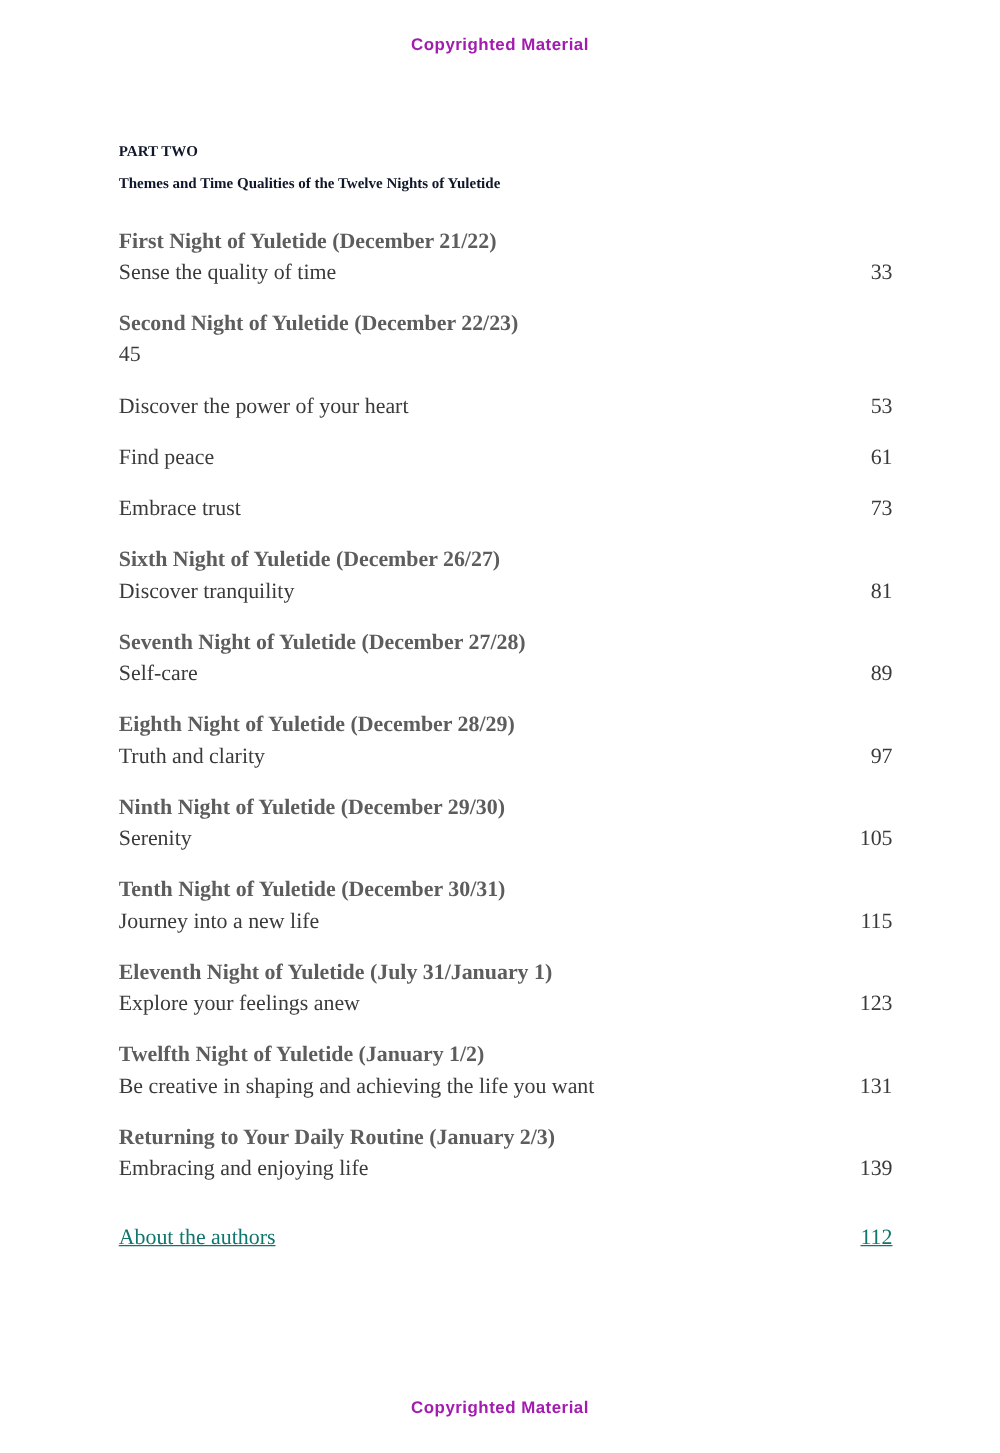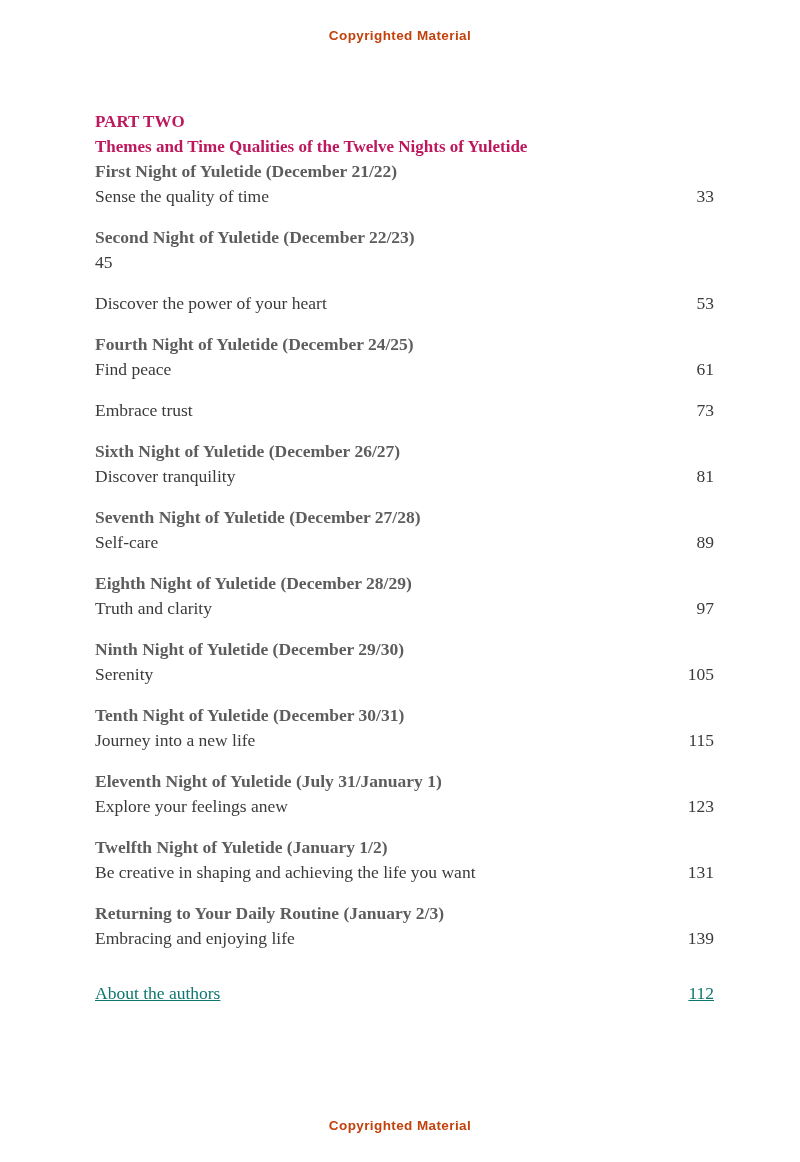--- a/index.html
+++ b/index.html
@@ -9,41 +9,41 @@
     background: #ffffff;
     position: relative;
     font-family: "Liberation Serif", serif;
     overflow: hidden;
   }
   .copyright {
     text-align: center;
     font-family: "Liberation Sans", sans-serif;
     font-weight: bold;
     font-size: 13.5px;
-    color: #c2410c;
+    color: #a21caf;
     letter-spacing: 0.4px;
   }
   .copyright-top { padding-top: 28px; }
   .copyright-bottom {
     position: absolute;
     left: 0; right: 0;
     top: 1118px;
   }
   .content {
     padding-left: 95px;
     padding-right: 86px;
   }
   .part-header {
     margin-top: 66px;
-    color: #be185d;
+    color: #0f172a;
     font-weight: bold;
-    font-size: 17px;
+    font-size: 12px;
     line-height: 25px;
   }
-  .toc { }
+  .toc { margin-top: 21px; }
   .entry { margin-bottom: 16px; }
   .entry-heading {
     color: #5d5d5d;
     font-weight: bold;
     font-size: 17.5px;
     line-height: 25px;
   }
   .entry-row {
     display: flex;
     justify-content: space-between;
@@ -93,21 +93,20 @@
     </div>
 
     <div class="entry">
       <div class="entry-row">
         <span>Discover the power of your heart</span>
         <span>53</span>
       </div>
     </div>
 
     <div class="entry">
-      <div class="entry-heading">Fourth Night of Yuletide (December 24/25)</div>
       <div class="entry-row">
         <span>Find peace</span>
         <span>61</span>
       </div>
     </div>
 
     <div class="entry">
       <div class="entry-row">
         <span>Embrace trust</span>
         <span>73</span>

